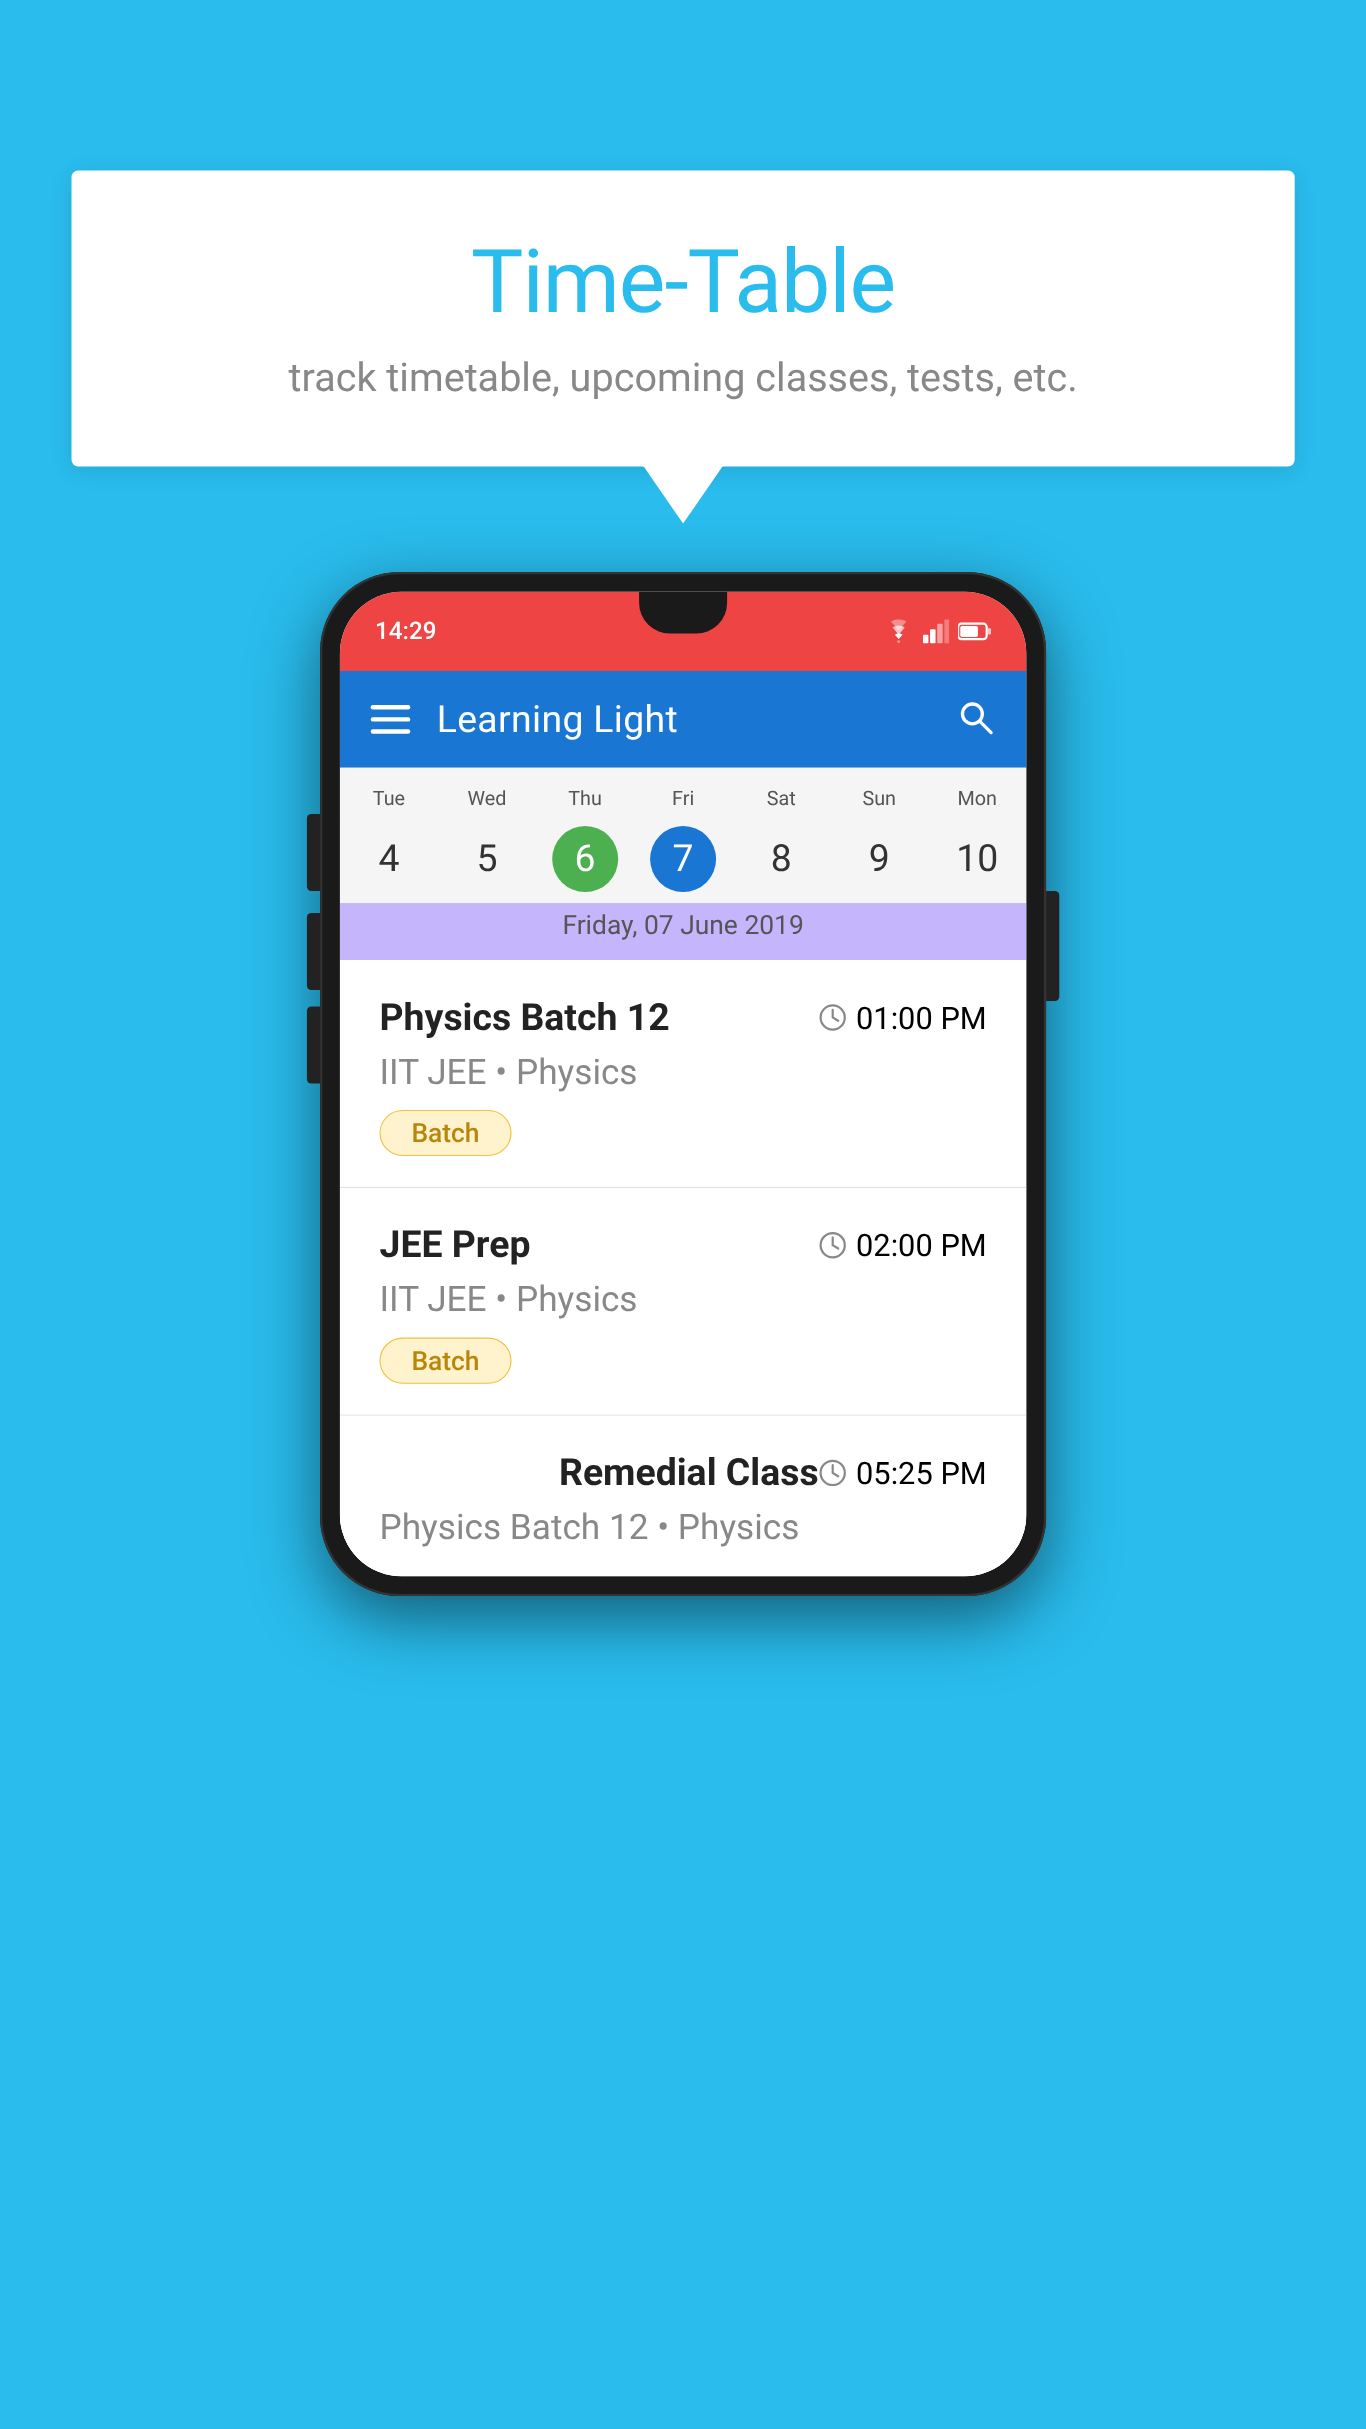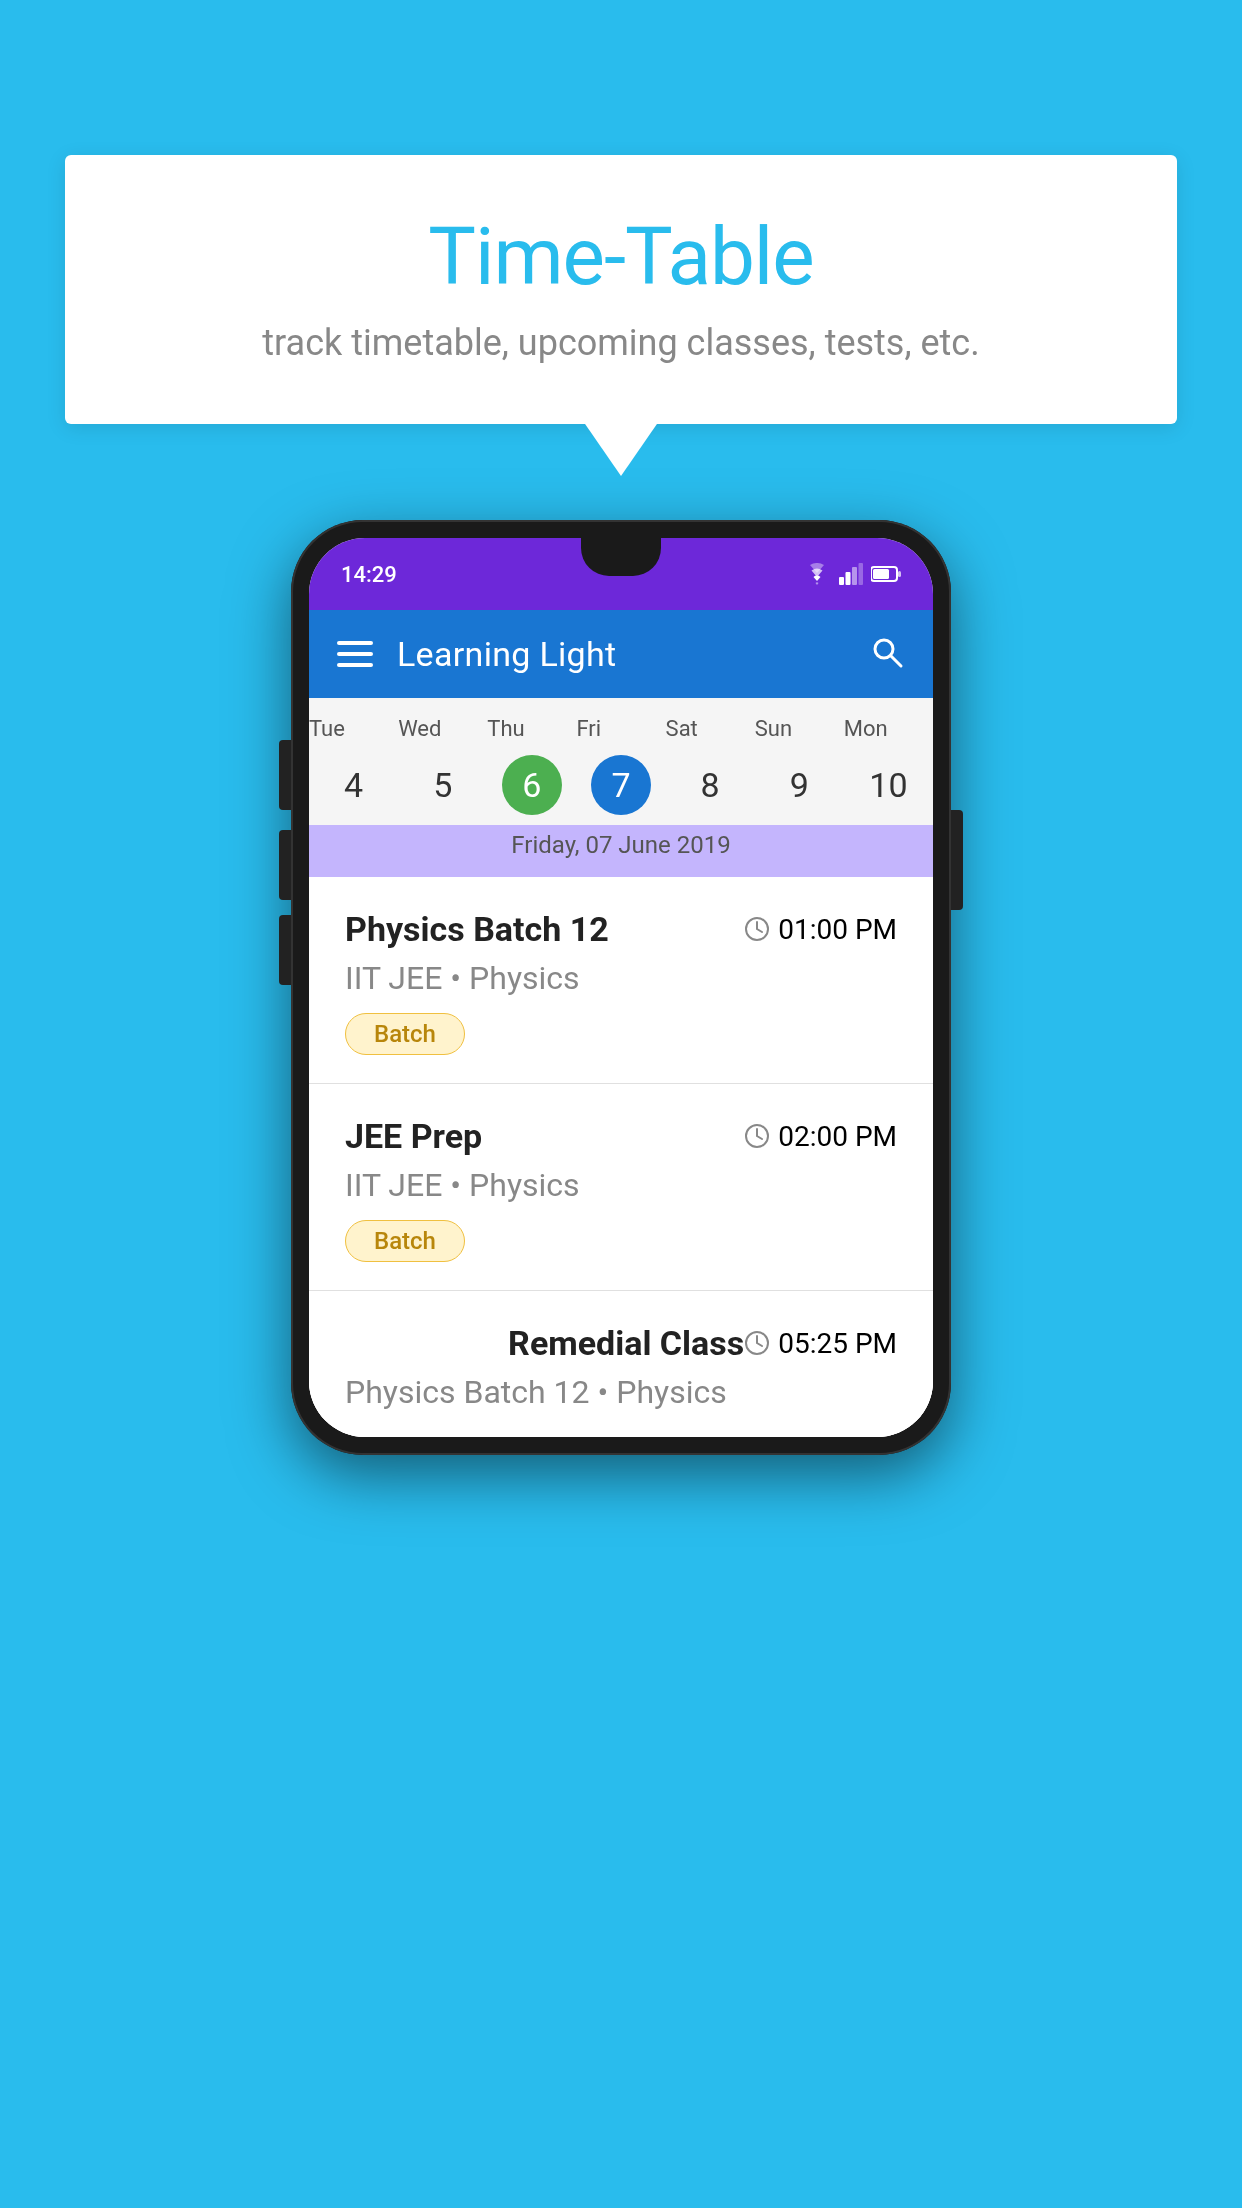--- a/index.html
+++ b/index.html
@@ -101,21 +101,21 @@
 
     .phone-screen {
       background: #f5f5f5;
       border-radius: 56px;
       overflow: hidden;
       position: relative;
     }
 
     
     .phone-notch-bar {
-      background: #6d28d9;
+      background: #ef4444;
       height: 72px;
       display: flex;
       align-items: center;
       justify-content: space-between;
       padding: 0 32px;
       position: relative;
     }
 
     .phone-notch-bar::after {
       content: '';
@@ -192,22 +192,22 @@
     }
 
     .day-headers {
       display: grid;
       grid-template-columns: repeat(7, 1fr);
       background: #f5f5f5;
       padding: 18px 0 8px 0;
     }
 
     .day-header {
-      text-align: left;
-      font-size: 22px;
+      text-align: center;
+      font-size: 18px;
       color: #555;
       font-weight: 400;
     }
 
     .day-numbers {
       display: grid;
       grid-template-columns: repeat(7, 1fr);
       padding: 8px 0 12px 0;
       background: #f5f5f5;
     }

